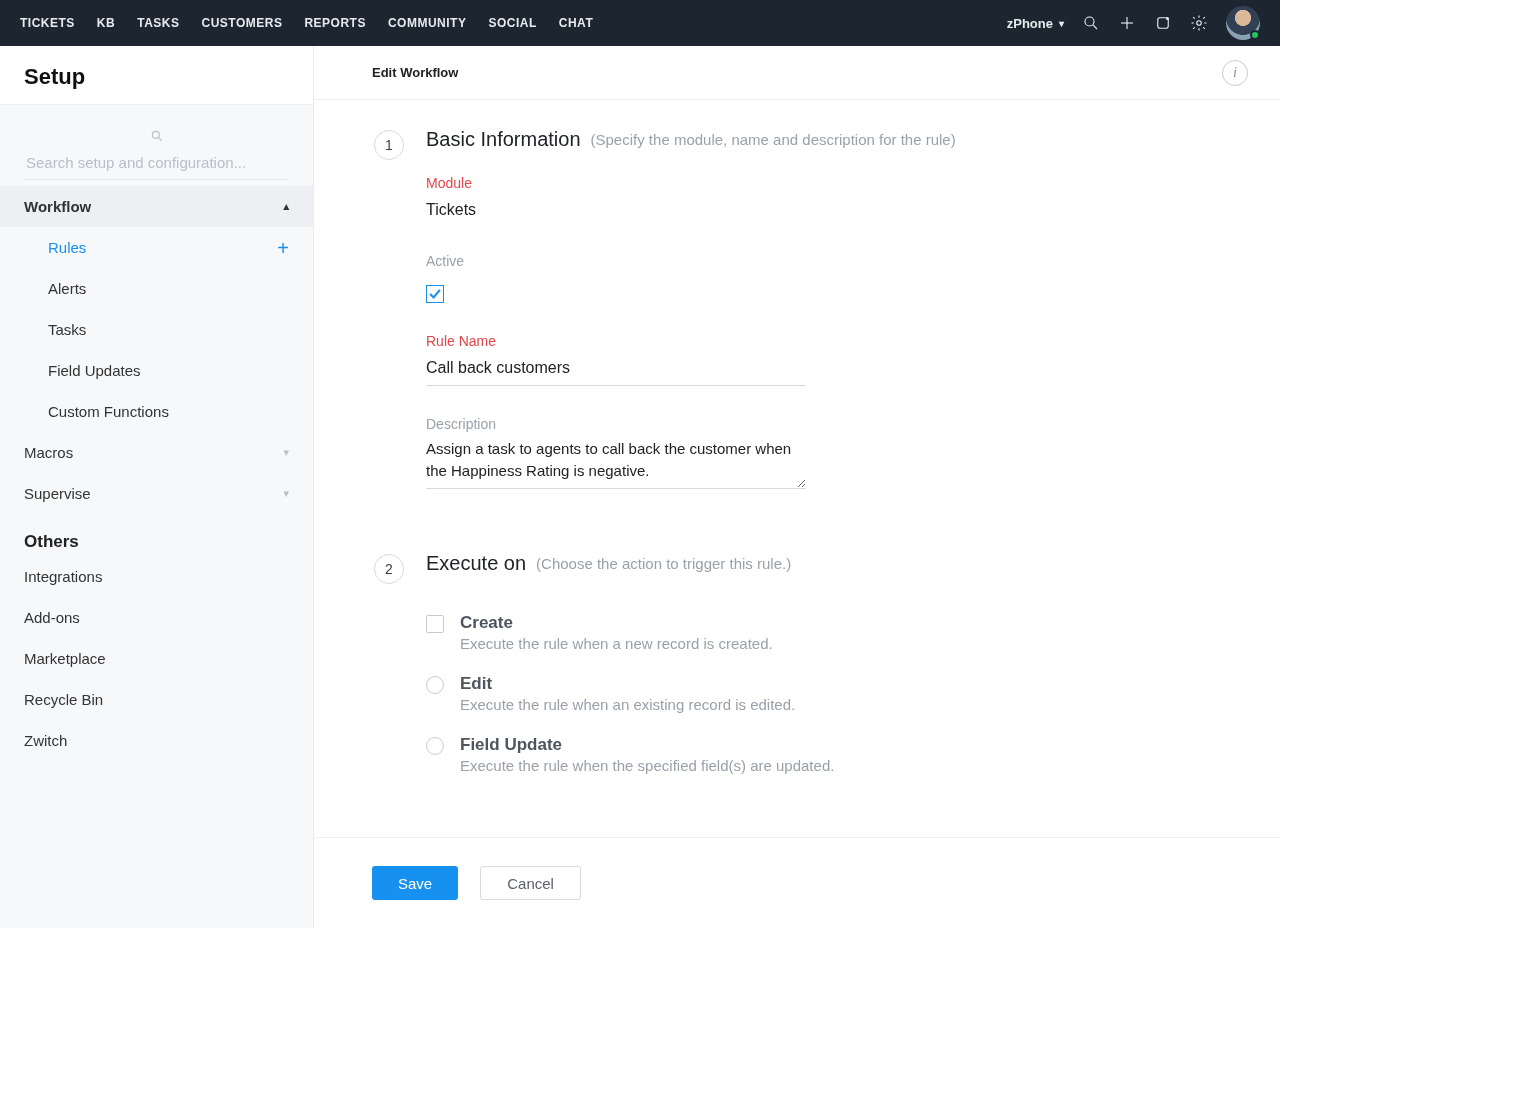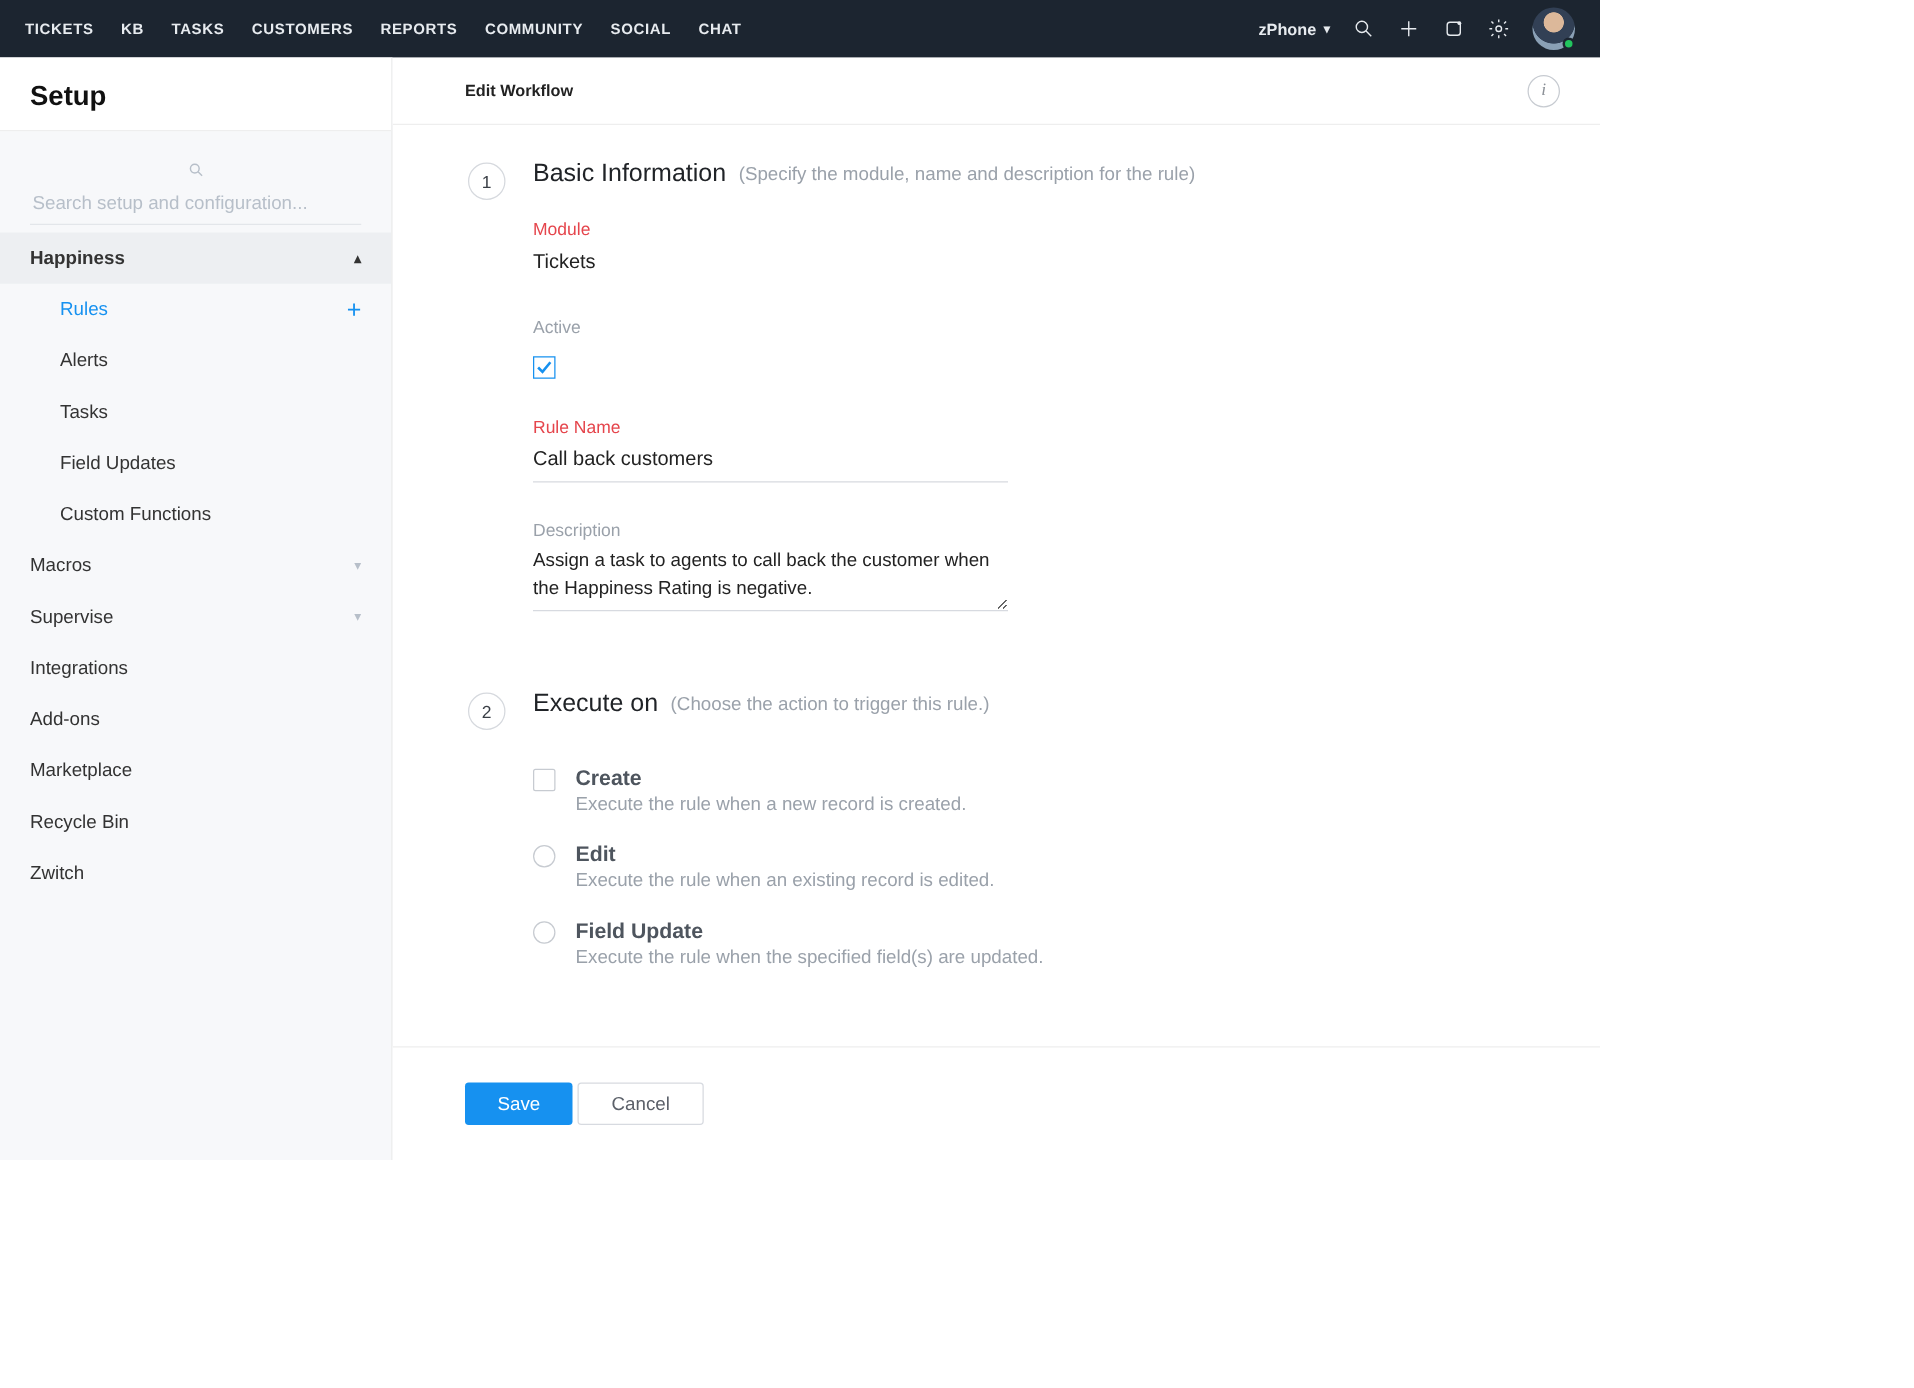--- a/index.html
+++ b/index.html
@@ -125,21 +125,21 @@
   .exec-icon { width:18px; height:18px; flex-shrink:0; margin-top:2px; }
   .exec-square { width:18px;height:18px;border:1.5px solid #c7cbd1;border-radius:2px; cursor:pointer;}
   .exec-circle { width:18px;height:18px;border:1.5px solid #c7cbd1;border-radius:50%; cursor:pointer;}
   .exec-title { font-size:17px; font-weight:700; color:#4e555e;}
   .exec-desc { font-size:15px; color:#9aa1aa; margin-top:2px;}
 
   
   .footer {
     border-top:1px solid #eee;
     padding: 28px 58px;
-    display:flex; gap:4px;
+    display:flex; gap:22px;
     background:#fff;
   }
   .btn {
     display:inline-flex; align-items:center; justify-content:center;
     height:34px; padding: 0 26px; border-radius:3px; font-size:15px; cursor:pointer;
   }
   .btn-primary { background:#1691f0; color:#fff; border:none;}
   .btn-secondary { background:#fff; color:#5b6069; border:1px solid #d7dae0;}
 </style>
 </head>
@@ -203,21 +203,21 @@
             <svg viewBox="0 0 24 24">
                 <circle cx="10" cy="10" r="6"></circle>
                 <line x1="20" y1="20" x2="14.5" y2="14.5"></line>
               </svg>
           </span>
           <input class="search-input" placeholder="Search setup and configuration..." style="">
         </div>
       </div>
 
       <div class="tree-row parent sel-parent">
-        <span>Happiness</span>
+        <span>Workflow</span>
         <span class="tree-caret">▴</span>
       </div>
       <div class="tree-row child active-child">
         <span>Rules</span>
         <span class="add-plus">+</span>
       </div>
       <div class="tree-row child">
         <span>Alerts</span>
       </div>
       <div class="tree-row child">
@@ -232,20 +232,21 @@
 
       <div class="tree-row parent">
         <span>Macros</span>
         <span class="tree-caret muted">▾</span>
       </div>
       <div class="tree-row parent">
         <span>Supervise</span>
         <span class="tree-caret muted">▾</span>
       </div>
 
+      <div class="section-title">Others</div>
       <div class="tree-row parent">
         <span>Integrations</span>
       </div>
       <div class="tree-row parent">
         <span>Add-ons</span>
       </div>
       <div class="tree-row parent">
         <span>Marketplace</span>
       </div>
       <div class="tree-row parent">

